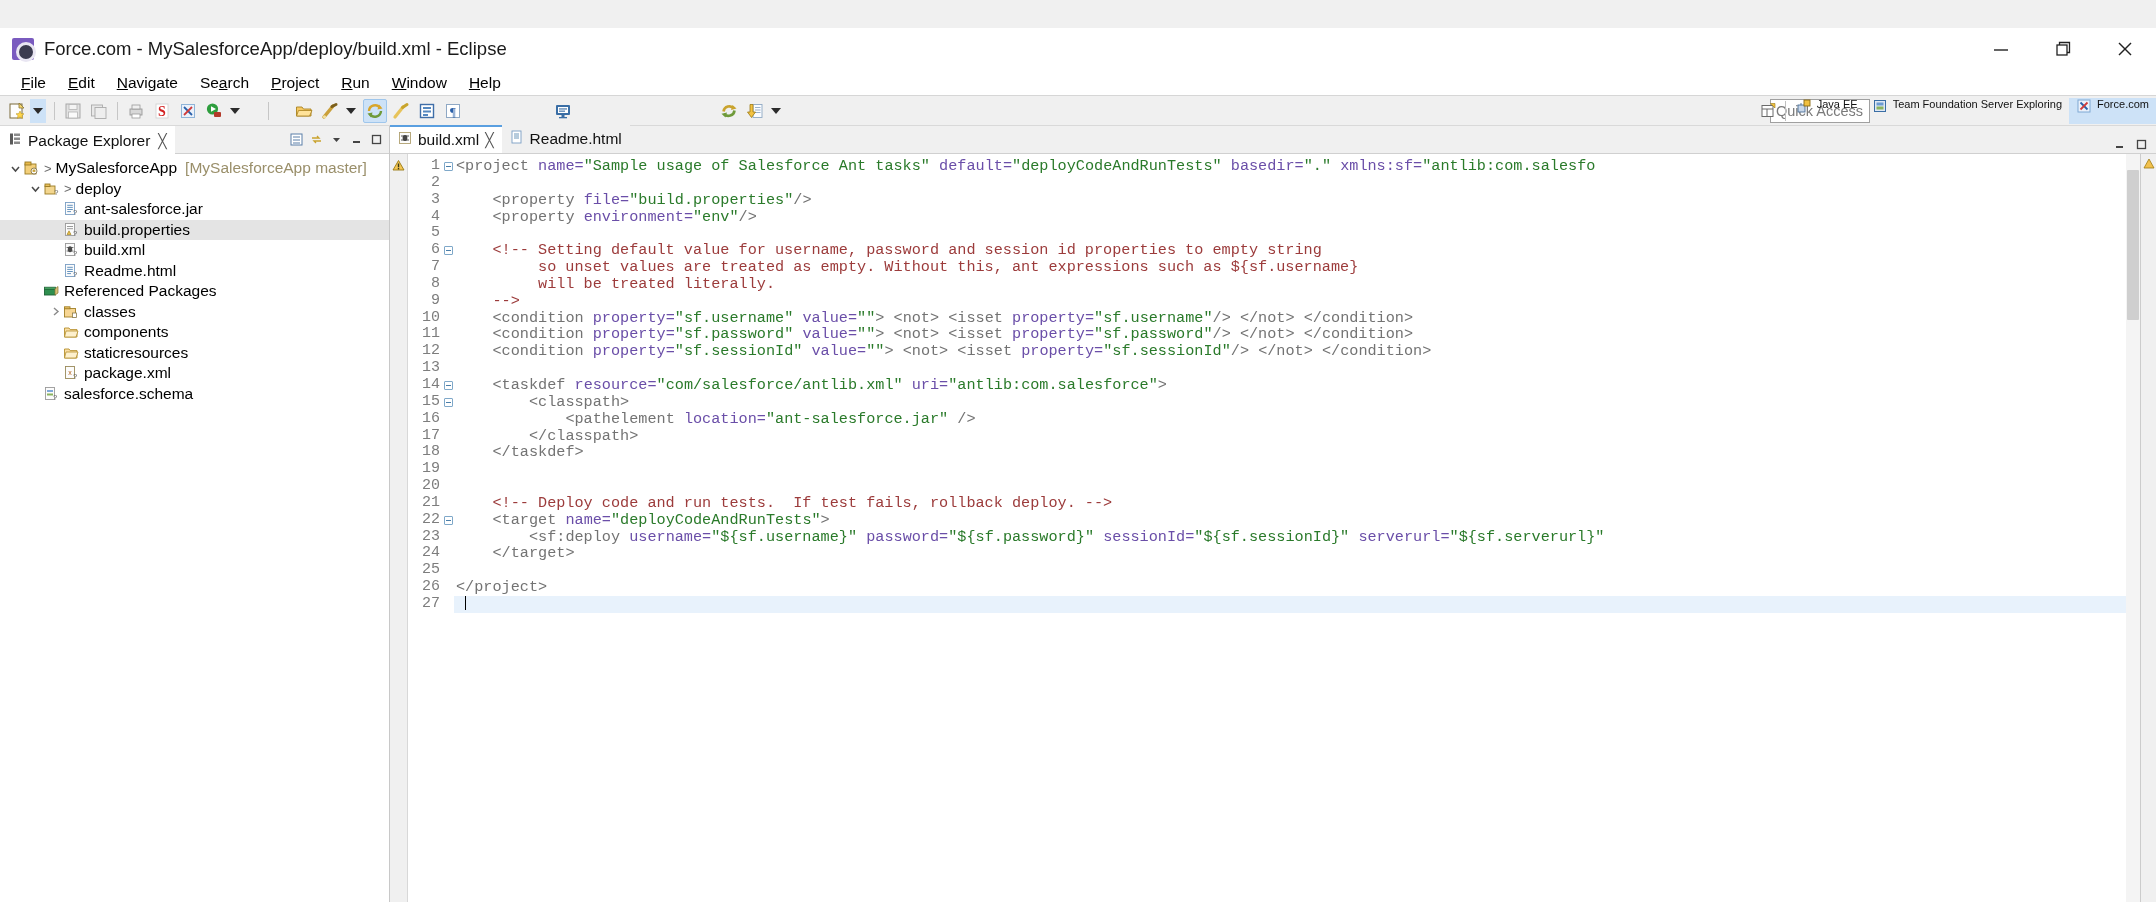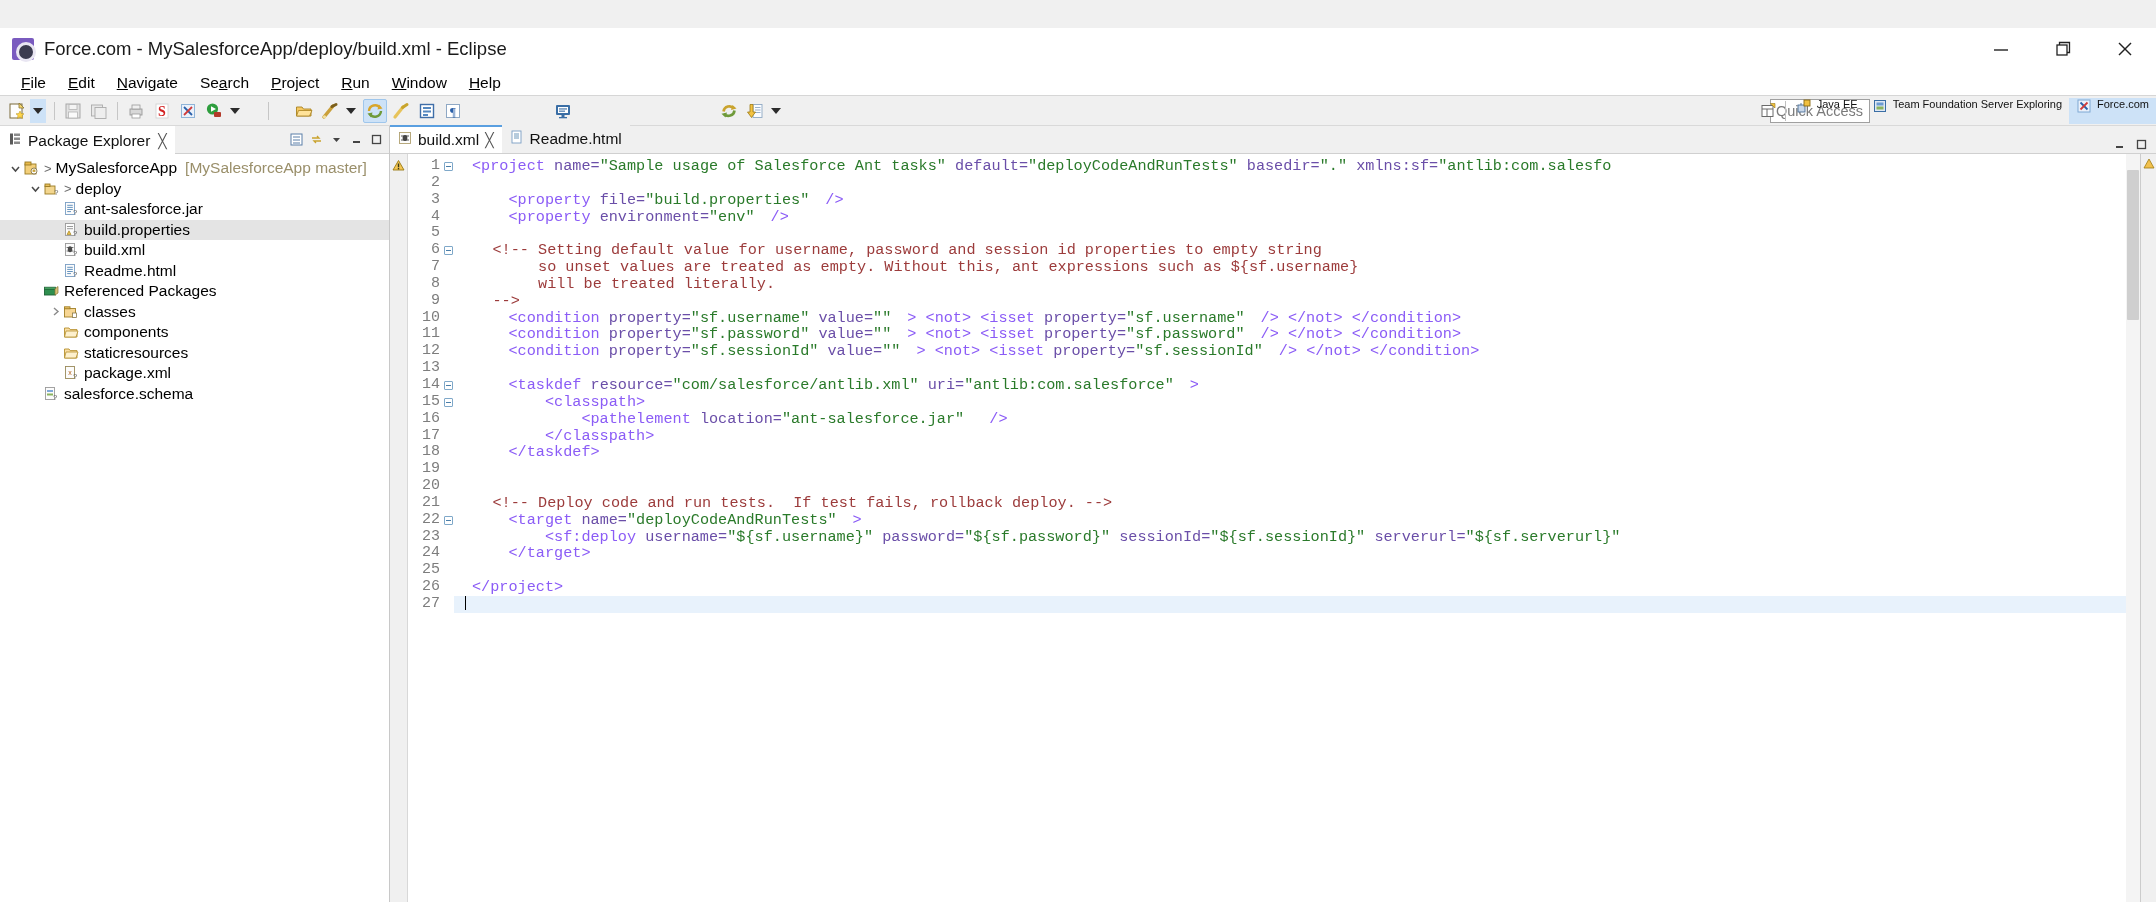--- a/index.html
+++ b/index.html
@@ -113,21 +113,21 @@
   .gutter div { height:16.85px; line-height:16.85px; padding-right:2px; }
   .foldcol { flex:0 0 12px; width:12px; background:#fff; padding-top:4px; }
   .foldcol div { height:16.85px; line-height:16.85px; display:flex; align-items:center; justify-content:center; }
   .fold-box { width:9px;height:9px;border:1px solid #7fa8c9; background:#fff; position:relative; border-radius:1px;}
   .fold-box::after{content:"";position:absolute;left:1px;top:3px;width:5px;height:1px;background:#4a7ea8;}
 
   .codewrap { flex:1 1 auto; position:relative; overflow:hidden; background:#fff; padding-top:4px; }
   .code { font-family:"Liberation Mono", monospace; font-size:15.2px; white-space:pre; }
   .code .ln { height:16.85px; line-height:16.85px; padding-left:2px; }
   .code .ln.cur { background:#e8f2fc; }
-  .tag { color:#8b5cf6;margin-left:16px; }
+  .tag { color:#737373; }
   .attr { color:#6a4ea8; }
   .val { color:#2a7a2a; }
   .cmt { color:#9c3b3b; }
   .plain { color:#000; }
   .caretline { display:inline-block; width:1px; height:14px; background:#000; vertical-align:-2px; }
 
   .vscroll { position:absolute; right:0; top:0; width:14px; bottom:0; background:#f4f4f4; }
   .vscroll .thumb { position:absolute; top:16px; left:1px; width:12px; height:150px; background:#cfcfcf; border-radius:1px; }
 
   .outline-strip { width:16px; flex:0 0 16px; background:#f0f0f0; border-left:1px solid #ccc; display:flex;

